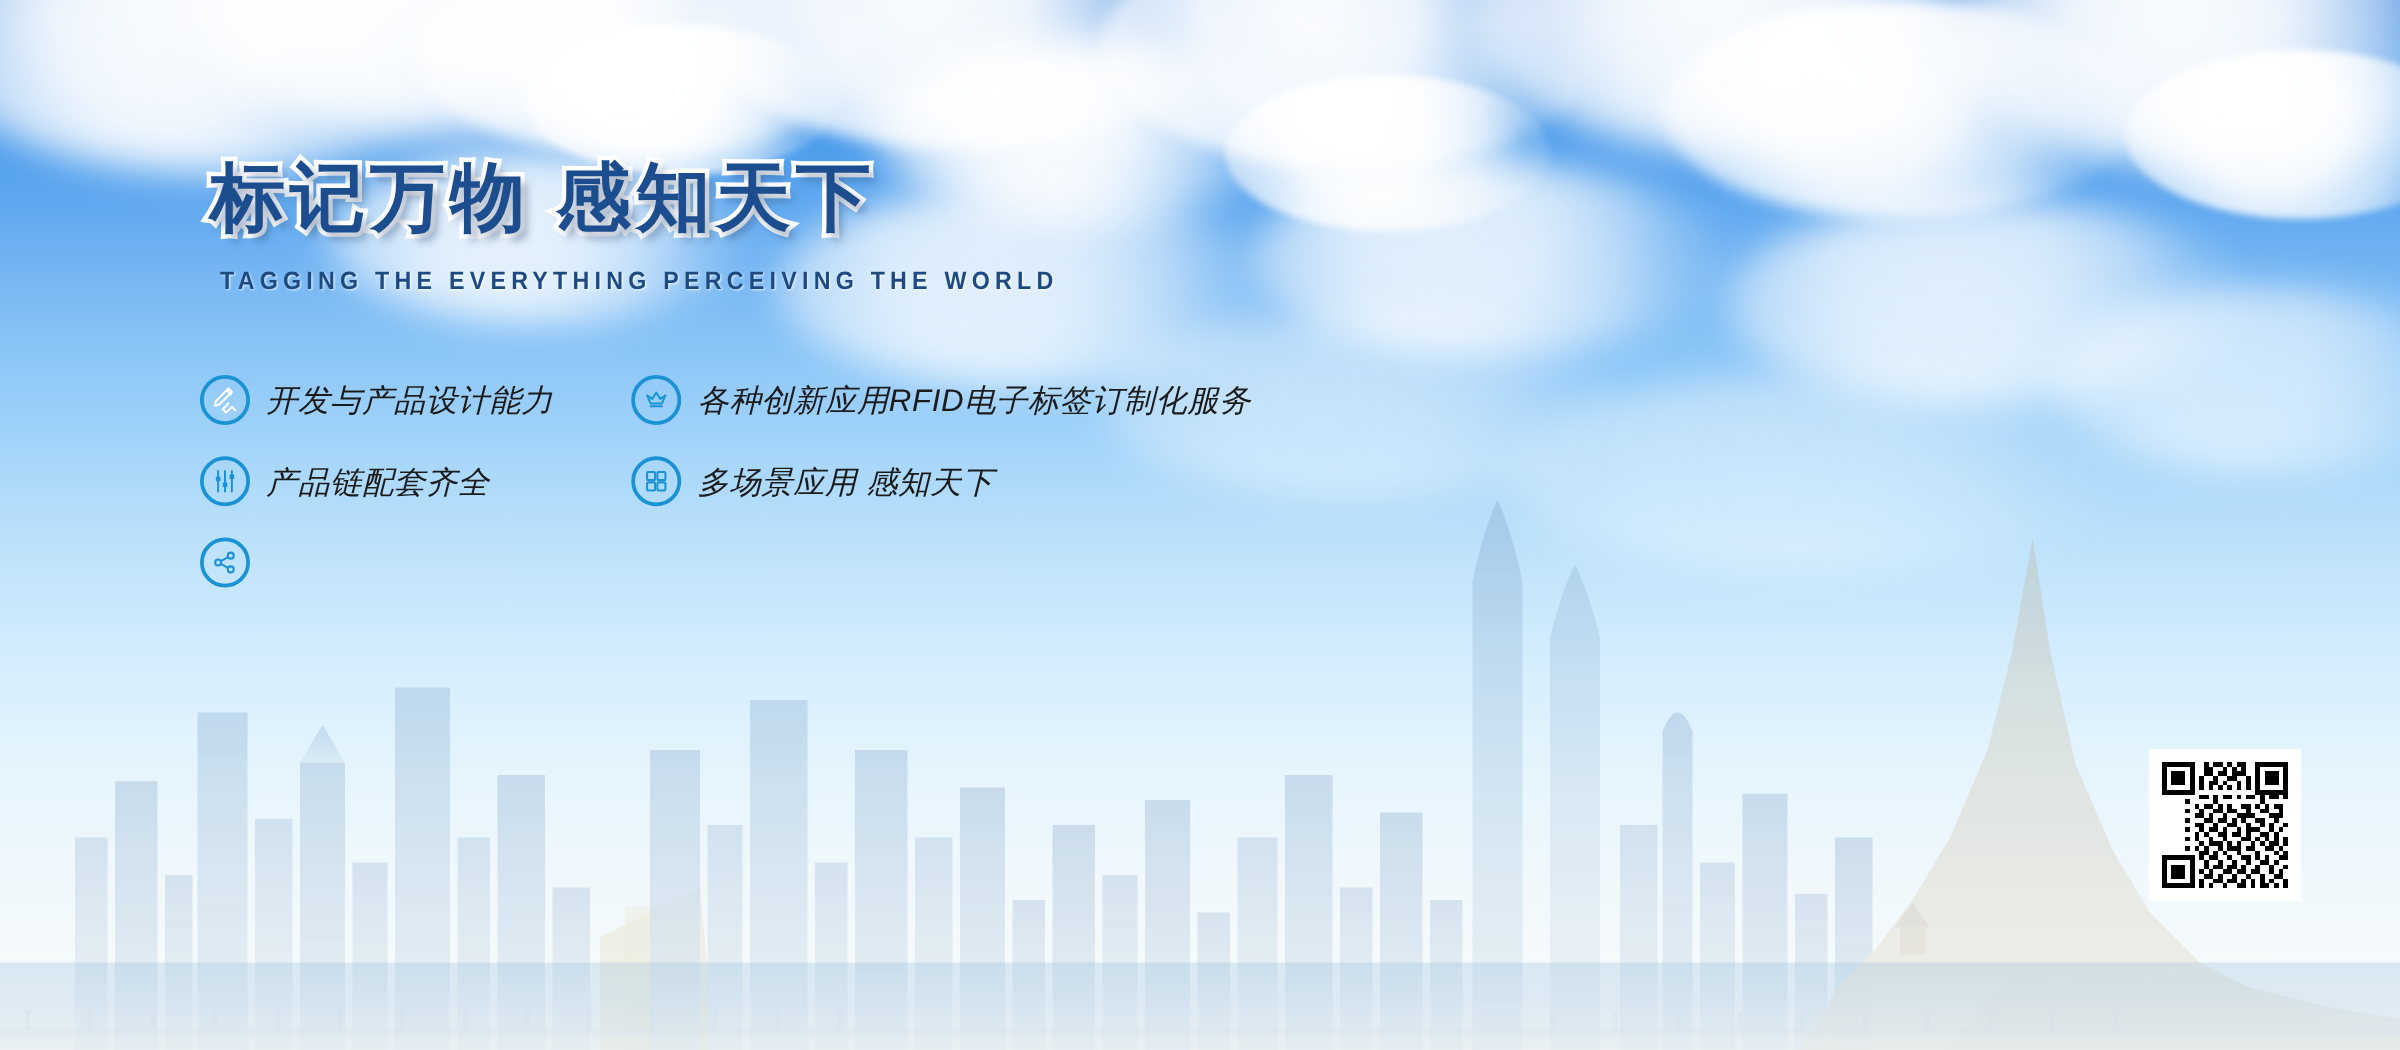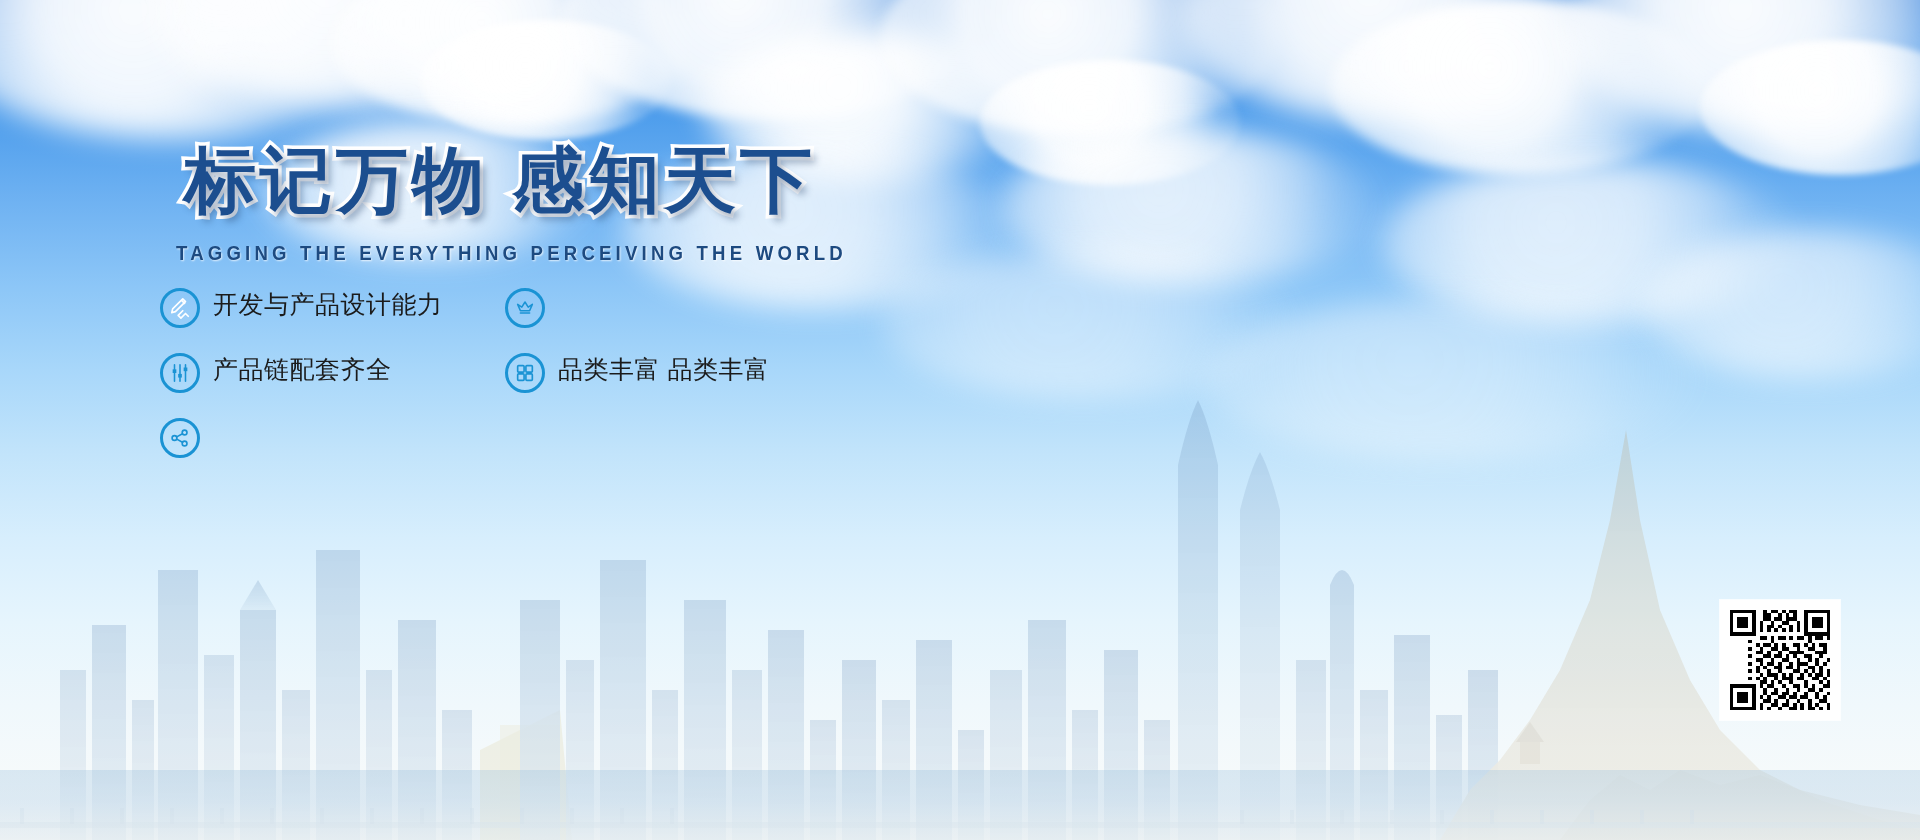--- a/index.html
+++ b/index.html
@@ -45,29 +45,29 @@
   .city svg{display:block;width:100%;height:100%;}
 
   .water{
     position:absolute;left:0;bottom:0;width:1920px;height:70px;
     background:linear-gradient(180deg,rgba(150,190,220,.30) 0%,rgba(190,215,235,.45) 45%,rgba(225,235,240,.55) 100%);
   }
 
   
   .headline-block{position:absolute;left:168px;top:128px;}
   .headline{
-    font-size:72px;line-height:1;
+    font-size:60px;line-height:1;
     font-weight:700;
     letter-spacing:4px;
     color:#1c4e8f;
     -webkit-text-stroke:7px #ffffff;
     paint-order:stroke fill;
     text-shadow:5px 6px 7px rgba(40,70,110,.42);
     white-space:nowrap;
-    margin:16px;
+    margin:0;
   }
   .tagline{
     margin:26px 0 0 8px;
     font-size:20px;
     font-weight:700;
     letter-spacing:4.5px;
     color:#1d4a80;
     text-shadow:1px 1px 2px rgba(255,255,255,.75);
     white-space:nowrap;
     transform:scaleX(.93);
@@ -76,21 +76,21 @@
 
   
   .features{
     position:absolute;left:160px;top:288px;
     display:grid;
     grid-template-columns:345px auto;
     grid-auto-rows:64px;
     column-gap:0px;
     row-gap:1px;
   }
-  .feature{display:flex;align-items:flex-start;gap:13px;}
+  .feature{display:flex;align-items:center;gap:13px;font-style:italic;}
   .ficon{
     width:40px;height:40px;flex:0 0 40px;
     border:3px solid #1a93d4;
     border-radius:50%;
     display:flex;align-items:center;justify-content:center;
     box-sizing:border-box;
   }
   .ficon svg{display:block;}
   .flabel{
     font-size:25px;
@@ -261,20 +261,21 @@
       <span class="flabel">开发与产品设计能力</span>
     </div>
 
     <div class="feature">
       <span class="ficon">
         <svg width="22" height="22" viewBox="0 0 24 24" fill="none" stroke="#1a93d4" stroke-width="1.7" stroke-linecap="round" stroke-linejoin="round">
           <path d="M4 8l3 7h10l3-7-4.5 3L12 5.5 8.5 11 4 8z"></path>
           <path d="M7 17.5h10"></path>
         </svg>
       </span>
+      <span class="flabel">各种创新应用RFID电子标签订制化服务</span>
     </div>
 
     <div class="feature">
       <span class="ficon">
         <svg width="22" height="22" viewBox="0 0 24 24" fill="none" stroke="#1a93d4" stroke-width="1.7" stroke-linecap="round">
           <path d="M6 3v18M12 3v18M18 3v18"></path>
           <rect x="4" y="8" width="4" height="4" fill="#1a93d4" stroke="none"></rect>
           <rect x="10" y="13" width="4" height="4" fill="#1a93d4" stroke="none"></rect>
           <rect x="16" y="6" width="4" height="4" fill="#1a93d4" stroke="none"></rect>
         </svg>
@@ -285,21 +286,21 @@
 
     <div class="feature">
       <span class="ficon">
         <svg width="22" height="22" viewBox="0 0 24 24" fill="none" stroke="#1a93d4" stroke-width="1.8">
           <rect x="4" y="4" width="7" height="7" rx="1"></rect>
           <rect x="13" y="4" width="7" height="7" rx="1"></rect>
           <rect x="4" y="13" width="7" height="7" rx="1"></rect>
           <rect x="13" y="13" width="7" height="7" rx="1"></rect>
         </svg>
       </span>
-      <span class="flabel">品类丰富  品类丰富</span>
+      <span class="flabel">多场景应用  感知天下</span>
     </div>
 
     <div class="feature">
       <span class="ficon">
         <svg width="22" height="22" viewBox="0 0 24 24" fill="none" stroke="#1a93d4" stroke-width="1.8" stroke-linecap="round">
           <circle cx="17" cy="6" r="2.6"></circle>
           <circle cx="6" cy="12" r="2.6"></circle>
           <circle cx="17" cy="18" r="2.6"></circle>
           <path d="M8.4 10.8l6.3-3.5M8.4 13.2l6.3 3.5"></path>
         </svg>

